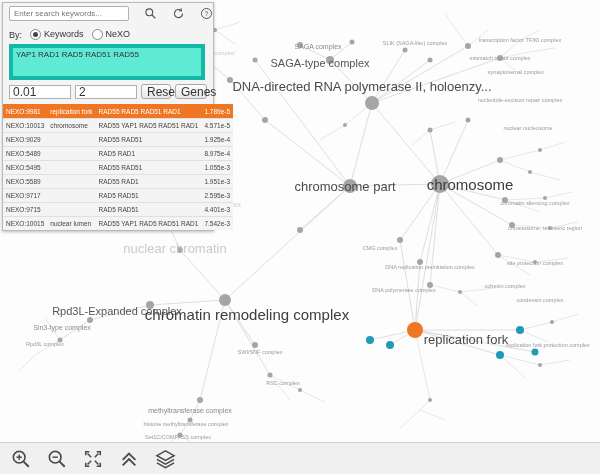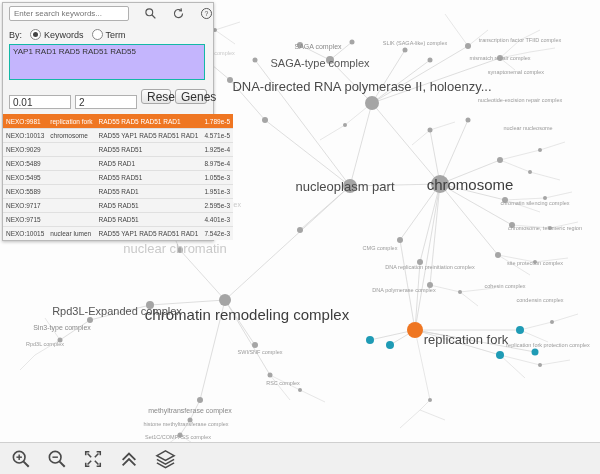--- a/index.html
+++ b/index.html
@@ -96,21 +96,21 @@
   .icon-btn svg { display: block; }
 
   .radio-row {
     display: flex;
     align-items: center;
     gap: 8px;
     padding: 4px 6px 4px 6px;
     font-size: 9px;
     color: #333;
   }
-  .radio-item { display: flex; align-items: center; gap: 3px; }
+  .radio-item { display: flex; gap: 3px; }
   .radio-dot {
     width: 9px; height: 9px;
     border-radius: 50%;
     border: 1px solid #888;
     background: #fff;
     display: inline-block;
     position: relative;
   }
   .radio-dot.checked::after {
     content: "";
@@ -122,48 +122,47 @@
   }
 
   .section-title {
     padding: 2px 6px 3px 6px;
     font-size: 9.5px;
     color: #333;
   }
   .term-textarea {
     width: 196px;
     height: 36px;
-    border: 1px solid #14b8a6;
-    background: #c4b5fd;
+    border: 4px solid #14b8a6;
+    background: #5eead4;
     font-size: 8px;
     color: #333;
     padding: 2px 3px;
     resize: none;
     box-sizing: border-box;
     font-family: "Liberation Sans", sans-serif;
     display: block;
     margin: 0 6px 4px 6px;
   }
 
   .controls-row {
     display: flex;
     align-items: center;
     gap: 4px;
     padding: 0 6px 5px 6px;
   }
   .small-field {
     height: 14px;
     border: 1px solid #b0b0b0;
     background: #fff;
-    font-size: 10px;
+    font-size: 12px;
     padding: 0 3px;
     box-sizing: border-box;
     font-family: "Liberation Sans", sans-serif;
     color: #333;
-    margin-top: 11px;
   }
   .field-a { width: 62px; }
   .field-b { width: 62px; }
   .btn {
     height: 15px;
     min-width: 30px;
     font-size: 12px;
     border: 1px solid #a8a8a8;
     border-radius: 3px;
     background: linear-gradient(#fdfdfd, #e6e6e6);
@@ -365,21 +364,21 @@
       <circle cx="535" cy="352" r="3.5"></circle>
     </g>
 
     <g fill="#ef7622">
       <circle cx="415" cy="330" r="8"></circle>
     </g>
   </svg>
 
   <div id="labels">
       <div class="node-label lbl-lg" style="left: 362px; top: 86px;">DNA-directed RNA polymerase II, holoenzy...</div>
-      <div class="node-label lbl-lg" style="left: 345px; top: 186px;">nucleoplasm part</div>
+      <div class="node-label lbl-lg" style="left: 345px; top: 186px;">chromosome part</div>
       <div class="node-label lbl-xl" style="left: 470px; top: 184px;">chromosome</div>
       <div class="node-label lbl-xl" style="left: 247px; top: 314px;">chromatin remodeling complex</div>
       <div class="node-label lbl-lg" style="left: 466px; top: 339px;">replication fork</div>
       <div class="node-label lbl-md" style="left: 320px; top: 63px;">SAGA-type complex</div>
       <div class="node-label lbl-sm" style="left: 318px; top: 46px;">SAGA complex</div>
       <div class="node-label lbl-xs" style="left: 415px; top: 43px;">SLIK (SAGA-like) complex</div>
       <div class="node-label lbl-xs" style="left: 520px; top: 40px;">transcription factor TFIID complex</div>
       <div class="node-label lbl-xs" style="left: 520px; top: 100px;">nucleotide-excision repair complex</div>
       <div class="node-label lbl-xs" style="left: 528px; top: 128px;">nuclear nucleosome</div>
       <div class="node-label lbl-xs" style="left: 500px; top: 58px;">mismatch repair complex</div>
@@ -435,21 +434,21 @@
     </div>
 
     <div class="radio-row">
       <span>By:</span>
       <label class="radio-item">
         <span class="radio-dot checked"></span>
         <span>Keywords</span>
       </label>
       <label class="radio-item">
         <span class="radio-dot"></span>
-        <span>Term</span>
+        <span>NeXO</span>
       </label>
     </div>
 
     <textarea class="term-textarea" style="">YAP1 RAD1 RAD5 RAD51 RAD55</textarea>
 
     <div class="controls-row">
       <input class="small-field field-a" type="text" value="0.01" style="">
       <input class="small-field field-b" type="text" value="2" style="">
       <button class="btn">Reset</button>
       <button class="btn">Genes</button>

